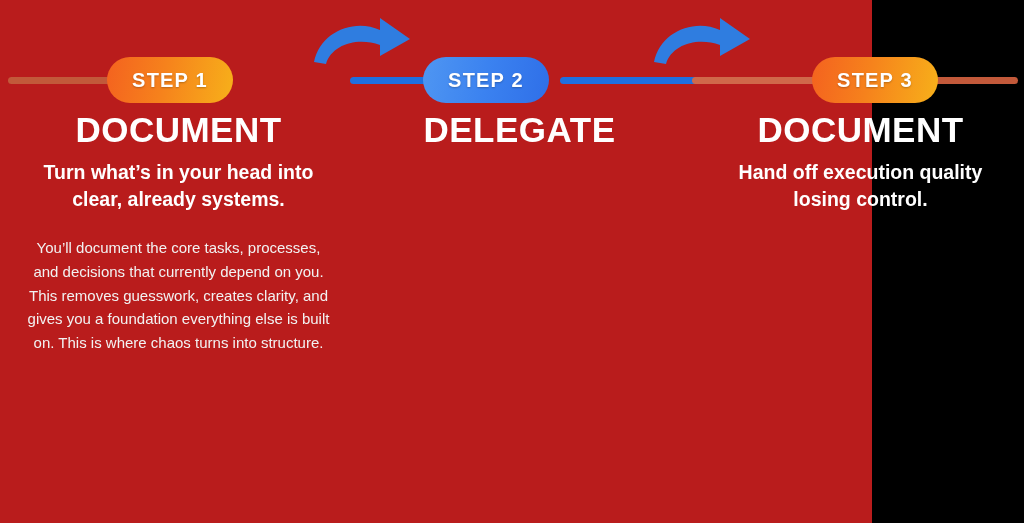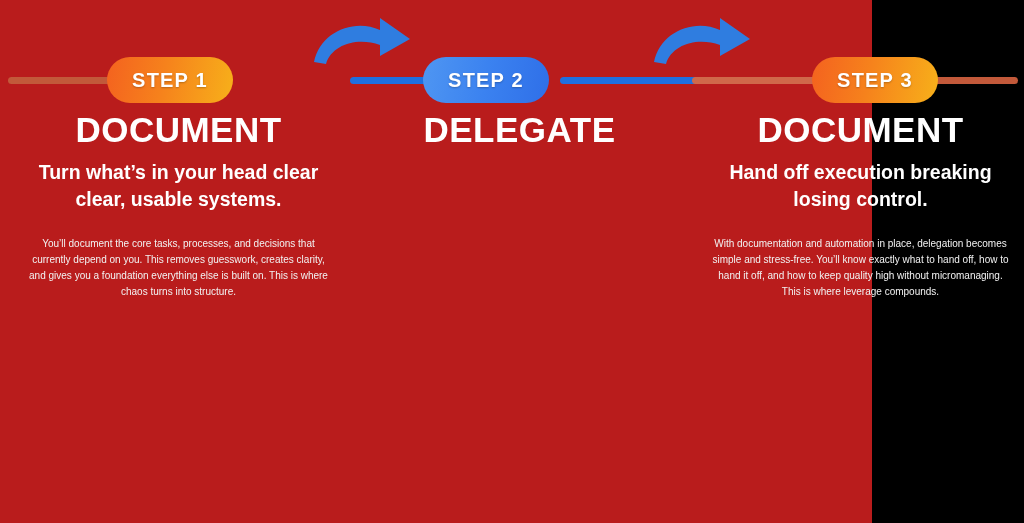--- a/index.html
+++ b/index.html
@@ -106,21 +106,21 @@
   }
   .col-sub {
     font-size: 19.5px;
     font-weight: bold;
     line-height: 1.42;
     margin: 0 0 22px 0;
     color: #ffffff;
     padding: 0 6px;
   }
   .col-body {
-    font-size: 10px;
+    font-size: 15px;
     font-weight: normal;
     line-height: 1.58;
     margin: 0;
     color: #f2f2f2;
     padding: 0 4px;
   }
 </style>
 </head>
 <body>
 
@@ -146,28 +146,27 @@
   </div>
 
   <div class="badge badge-1">STEP 1</div>
   <div class="badge badge-2">STEP 2</div>
   <div class="badge badge-3">STEP 3</div>
 
   <div class="cols">
 
     <div class="col">
       <h2 class="col-title">DOCUMENT</h2>
-      <p class="col-sub">Turn what’s in your head clear clear, usable systems.</p>
+      <p class="col-sub">Turn what’s in your head into clear, already systems.</p>
       <p class="col-body">You’ll document the core tasks, processes, and decisions that currently depend on you. This removes guesswork, creates clarity, and gives you a foundation everything else is built on. This is where chaos turns into structure.</p>
     </div>
 
     <div class="col">
       <h2 class="col-title">DELEGATE</h2>
     </div>
 
     <div class="col">
       <h2 class="col-title">DOCUMENT</h2>
-      <p class="col-sub">Hand off execution breaking losing control.</p>
-      <p class="col-body">With documentation and automation in place, delegation becomes simple and stress-free. You’ll know exactly what to hand off, how to hand it off, and how to keep quality high without micromanaging. This is where leverage compounds.</p>
+      <p class="col-sub">Hand off execution quality losing control.</p>
     </div>
 
   </div>
 </div>
 
 </body></html>

